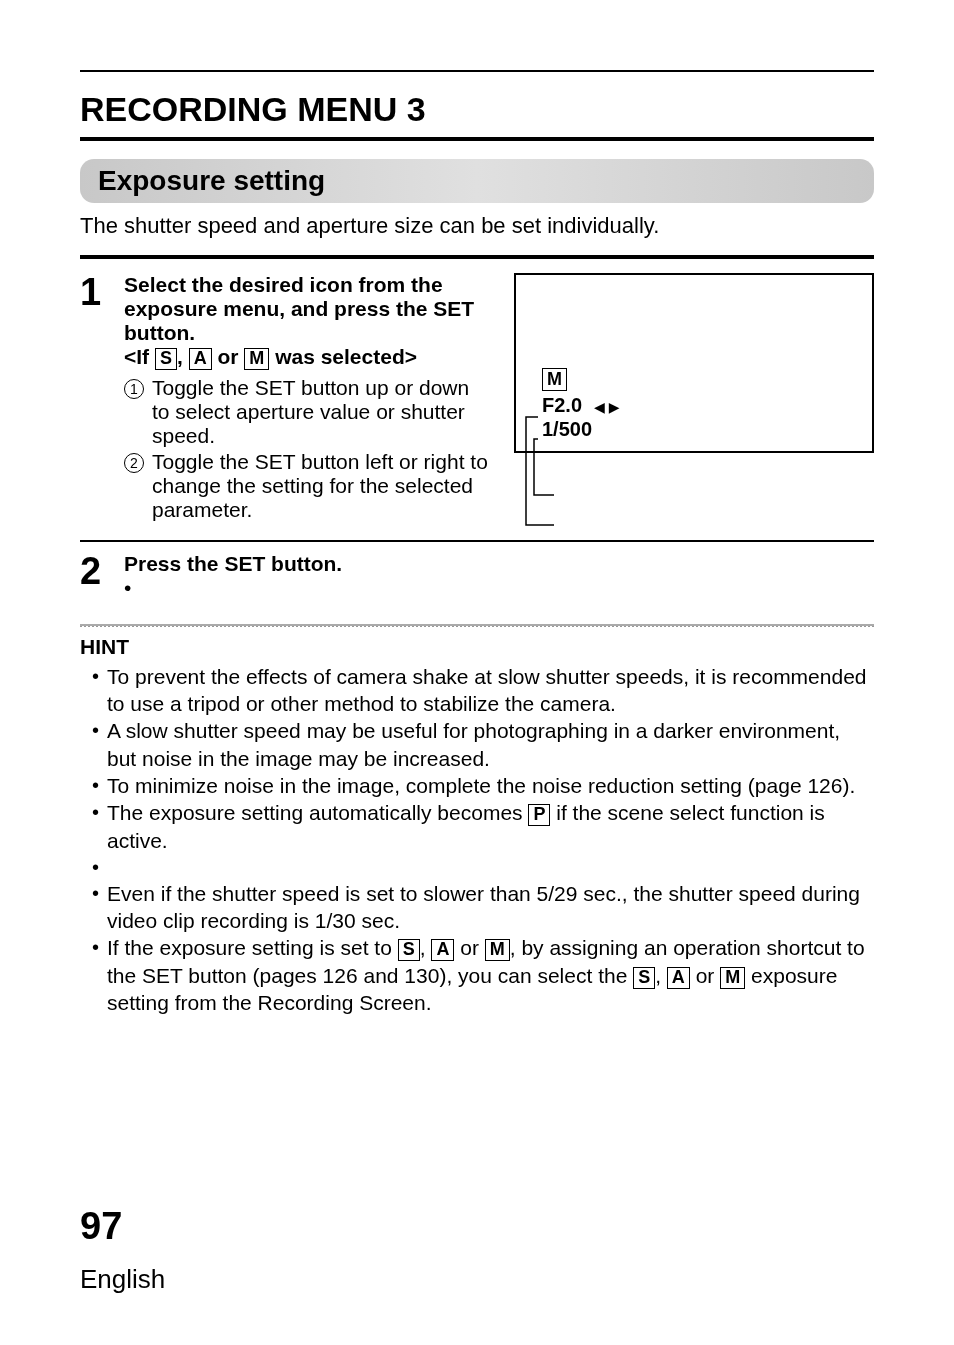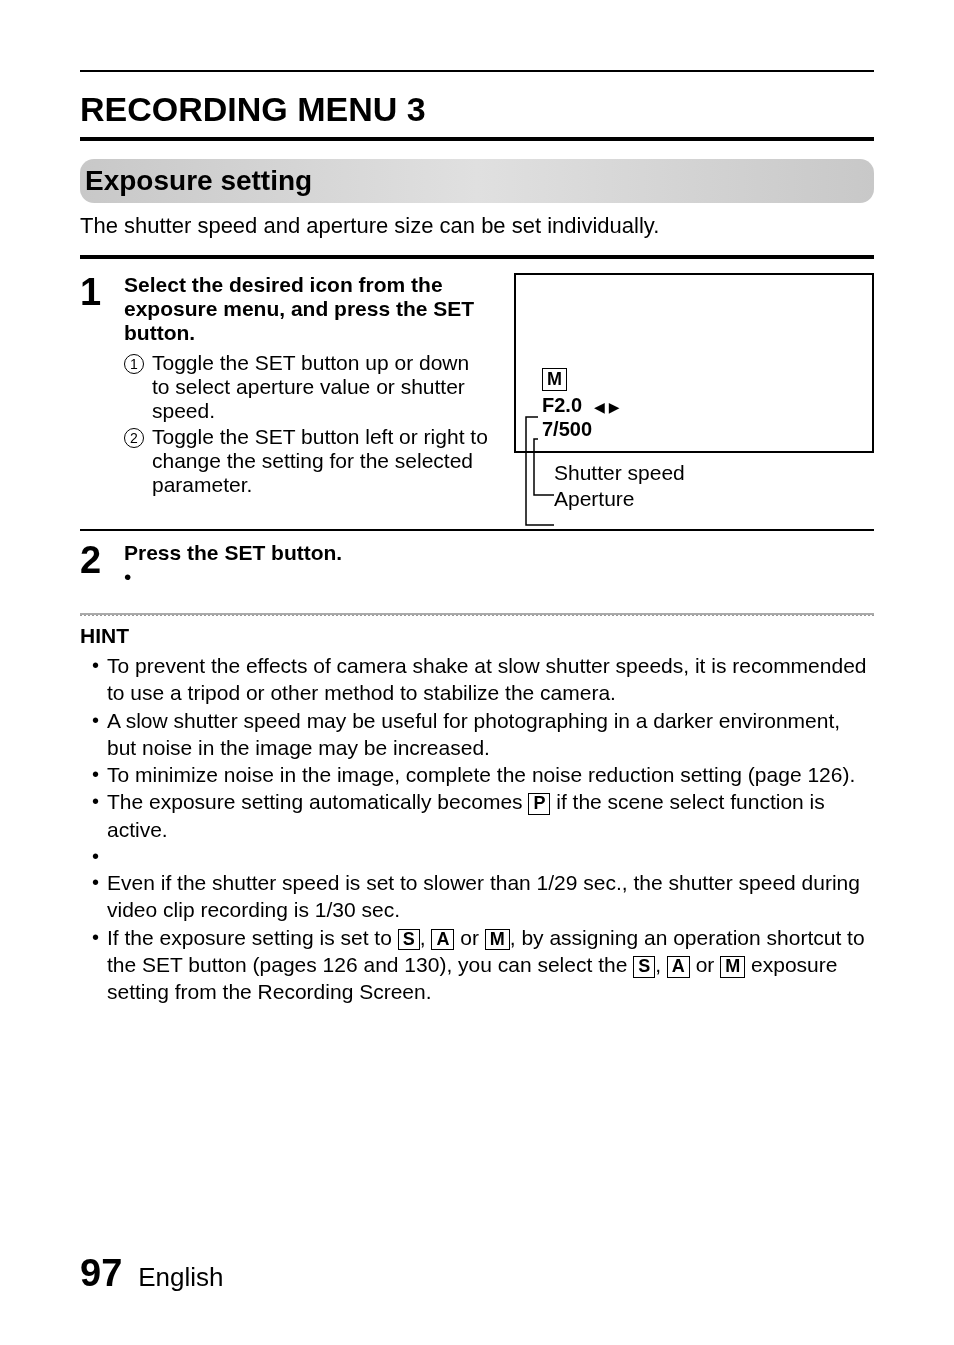--- a/index.html
+++ b/index.html
@@ -25,21 +25,21 @@
       font-weight: bold;
       margin-bottom: 8px;
     }
     .title-underline {
       border-top: 4px solid #000;
       margin-bottom: 18px;
     }
     .section-heading {
       background: linear-gradient(to right, #c8c8c8 0%, #e0e0e0 50%, #c8c8c8 100%);
       border-radius: 14px;
-      padding: 6px 5px;
+      padding: 6px 18px;
       font-size: 28px;
       font-weight: bold;
       margin-bottom: 10px;
     }
     .intro-text {
       font-size: 22px;
       margin-bottom: 16px;
     }
     .thick-rule {
       border-top: 4px solid #000;
@@ -184,20 +184,21 @@
       font-size: 20px;
       line-height: 1.3;
     }
     .page-footer {
       position: absolute;
       bottom: 50px;
       left: 80px;
       display: flex;
       align-items: baseline;
       gap: 16px;
+      flex-direction: column;
     }
     .page-num {
       font-size: 38px;
       font-weight: bold;
     }
     .page-lang {
       font-size: 26px;
     }
     .diagram-svg {
       position: absolute;
@@ -217,51 +218,46 @@
 <div class="section-heading">Exposure setting</div>
 <div class="intro-text">The shutter speed and aperture size can be set individually.</div>
 
 <div class="thick-rule"></div>
 
 <div class="step-row">
   <div class="step-num">1</div>
   <div class="step-body step1-wrap">
     <div class="step1-left">
       <div class="step-bold">Select the desired icon from the exposure menu, and press the SET button.</div>
+      <div class="step-bold">
+        <span>&lt;If </span><span class="icon-box">S</span><span>, </span><span class="icon-box">A</span><span> or </span><span class="icon-box">M</span><span> was selected&gt;</span>
+      </div>
       <div class="sub-list">
         <div class="sub-item">
           <span class="circled-num">1</span>
           <span>Toggle the SET button up or down to select aperture value or shutter speed.</span>
         </div>
         <div class="sub-item">
           <span class="circled-num">2</span>
           <span>Toggle the SET button left or right to change the setting for the selected parameter.</span>
         </div>
       </div>
     </div>
 
     <div class="diagram" style="position:relative;">
       <div class="screen-box">
         <div class="screen-inner">
           <div><span class="mode-icon">M</span></div>
           <div><span class="fval">F2.0</span><span class="arrows">◀ ▶</span></div>
-          <div><span class="shutter">7/500</span></div>
+          <div><span class="shutter">1/500</span></div>
         </div>
         <svg class="diagram-svg" width="360" height="260">
           <path d="M 22 142 L 10 142 L 10 250 L 38 250" stroke="#000" stroke-width="1.5" fill="none"></path>
           <path d="M 22 164 L 18 164 L 18 220 L 38 220" stroke="#000" stroke-width="1.5" fill="none"></path>
         </svg>
-      </div>
-      <div class="callout-labels">
-        <div class="callout-row">
-          <span style="margin-left:10px">Shutter speed</span>
-        </div>
-        <div class="callout-row">
-          <span style="margin-left:10px">Aperture</span>
-        </div>
       </div>
     </div>
   </div>
 </div>
 
 <div class="thin-rule"></div>
 
 <div class="step-row">
   <div class="step-num">2</div>
   <div class="step-body">
@@ -292,21 +288,21 @@
     <span class="hint-bullet">•</span>
     <span>
       <span>The exposure setting automatically becomes </span><span class="icon-box">P</span><span> if the scene select function is active.</span>
     </span>
   </div>
   <div class="hint-item">
     <span class="hint-bullet">•</span>
   </div>
   <div class="hint-item">
     <span class="hint-bullet">•</span>
-    <span>Even if the shutter speed is set to slower than 1/29 sec., the shutter speed during video clip recording is 1/30 sec.</span>
+    <span>Even if the shutter speed is set to slower than 5/29 sec., the shutter speed during video clip recording is 1/30 sec.</span>
   </div>
   <div class="hint-item">
     <span class="hint-bullet">•</span>
     <span>
       <span>If the exposure setting is set to </span><span class="icon-box">S</span><span>, </span><span class="icon-box">A</span><span> or </span><span class="icon-box">M</span><span>, by assigning an operation shortcut to the SET button (pages 126 and 130), you can select the </span><span class="icon-box">S</span><span>, </span><span class="icon-box">A</span><span> or </span><span class="icon-box">M</span><span> exposure setting from the Recording Screen.</span>
     </span>
   </div>
 </div>
 
 <div class="page-footer">

